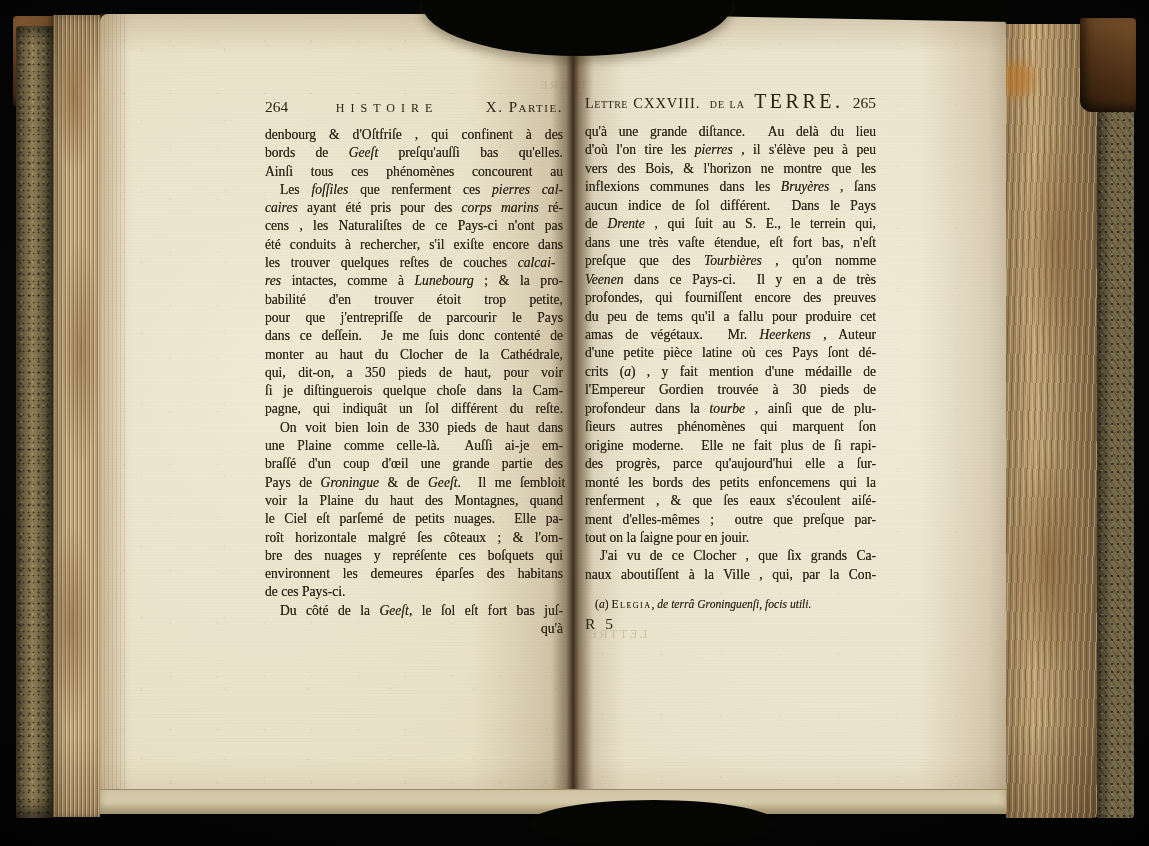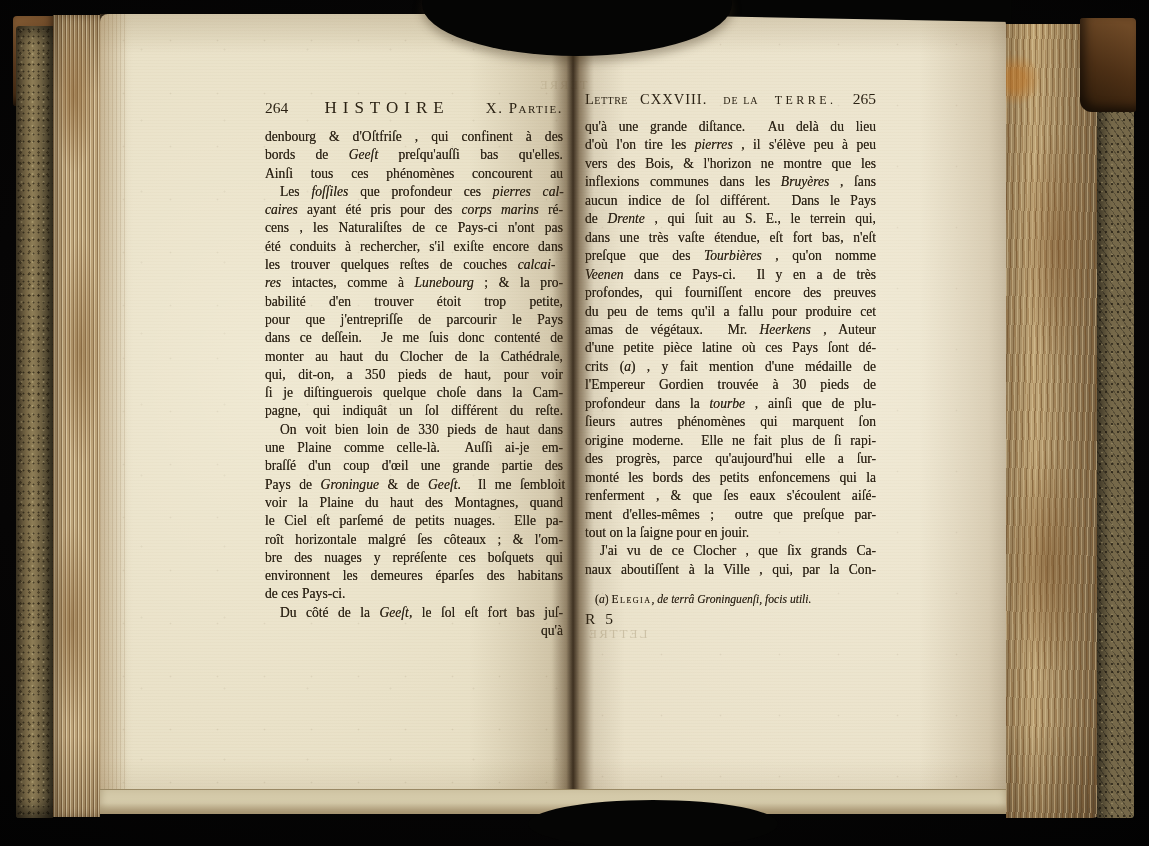--- a/index.html
+++ b/index.html
@@ -123,26 +123,26 @@
     position:absolute; left:428px; bottom:-34px; width:250px; height:48px;
     background:#050504; border-radius:50%; z-index:7;
   }
 
   
   .textcol{position:absolute; color:#2d2417; z-index:2;}
   .textcol-left{left:165px; top:84px; width:298px;}
   .textcol-right{left:12px; top:76px; width:291px;}
   .pagehead{display:flex; justify-content:space-between; align-items:baseline; margin-bottom:10px; color:#2b2214;}
   .folio{font-size:15.5px;}
-  .rtitle{font-size:17px; letter-spacing:6px;}
+  .rtitle{font-size:12px; letter-spacing:6px;}
   .rpart{font-variant:small-caps; font-size:15px; letter-spacing:1.5px;}
   .rlettre{font-variant:small-caps; font-size:14.5px; letter-spacing:.5px;}
   .rnum{font-size:14.5px; letter-spacing:1px; margin-left:-4px;}
   .rdela{font-variant:small-caps; font-size:14px; letter-spacing:1px;}
-  .rterre{font-size:12px; letter-spacing:3.5px;}
+  .rterre{font-size:20px; letter-spacing:3.5px;}
   .rfolio{font-size:15.5px;}
 
   .body{font-size:13.6px;}
   .page-left .body{line-height:18.3px;}
   .page-right .body{line-height:18.45px;}
   .tline{white-space:pre; text-shadow:0 0 .6px rgba(45,35,22,.75);}
   .tline.ind{text-indent:15px;}
   .tline.right{text-align:right;}
   .st-i{font-style:italic;}
   .st-scsp{font-variant:small-caps; letter-spacing:1.5px;}
@@ -174,21 +174,21 @@
       <div class="textcol textcol-left">
         <div class="pagehead">
           <span class="folio">264</span>
           <span class="rtitle">HISTOIRE</span>
           <span class="rpart">X. Partie.</span>
         </div>
         <div class="body">
             <div class="tline j" style="word-spacing: 9.57px;"><span class="inner"><span>denbourg &amp; d'Oſtfriſe , qui confinent à des</span></span></div>
             <div class="tline j" style="word-spacing: 16.94px;"><span class="inner"><span>bords de </span><span class="st-i">Geeſt</span><span> preſqu'auſſi bas qu'elles.</span></span></div>
             <div class="tline j" style="word-spacing: 14.38px;"><span class="inner"><span>Ainſi tous ces phénomènes concourent au</span></span></div>
-            <div class="tline ind j" style="word-spacing: 8.36px;"><span class="inner"><span>Les </span><span class="st-i">foſſiles</span><span> que profondeur ces </span><span class="st-i">pierres cal-</span></span></div>
+            <div class="tline ind j" style="word-spacing: 8.36px;"><span class="inner"><span>Les </span><span class="st-i">foſſiles</span><span> que renferment ces </span><span class="st-i">pierres cal-</span></span></div>
             <div class="tline j" style="word-spacing: 5.79px;"><span class="inner"><span class="st-i">caires</span><span> ayant été pris pour des </span><span class="st-i">corps marins</span><span> ré-</span></span></div>
             <div class="tline j" style="word-spacing: 6.88px;"><span class="inner"><span>cens , les Naturaliſtes de ce Pays-ci n'ont pas</span></span></div>
             <div class="tline j" style="word-spacing: 5.63px;"><span class="inner"><span>été conduits à rechercher, s'il exiſte encore dans</span></span></div>
             <div class="tline j" style="word-spacing: 7.26px;"><span class="inner"><span>les trouver quelques reſtes de couches </span><span class="st-i">calcai-</span></span></div>
             <div class="tline j" style="word-spacing: 7.22px;"><span class="inner"><span class="st-i">res</span><span> intactes, comme à </span><span class="st-i">Lunebourg</span><span> ; &amp; la pro-</span></span></div>
             <div class="tline j" style="word-spacing: 19.85px;"><span class="inner"><span>babilité d'en trouver étoit trop petite,</span></span></div>
             <div class="tline j" style="word-spacing: 12.14px;"><span class="inner"><span>pour que j'entrepriſſe de parcourir le Pays</span></span></div>
             <div class="tline j" style="word-spacing: 6.35px;"><span class="inner"><span>dans ce deſſein.  Je me ſuis donc contenté de</span></span></div>
             <div class="tline j" style="word-spacing: 8.27px;"><span class="inner"><span>monter au haut du Clocher de la Cathédrale,</span></span></div>
             <div class="tline j" style="word-spacing: 9.07px;"><span class="inner"><span>qui, dit-on, a 350 pieds de haut, pour voir</span></span></div>

